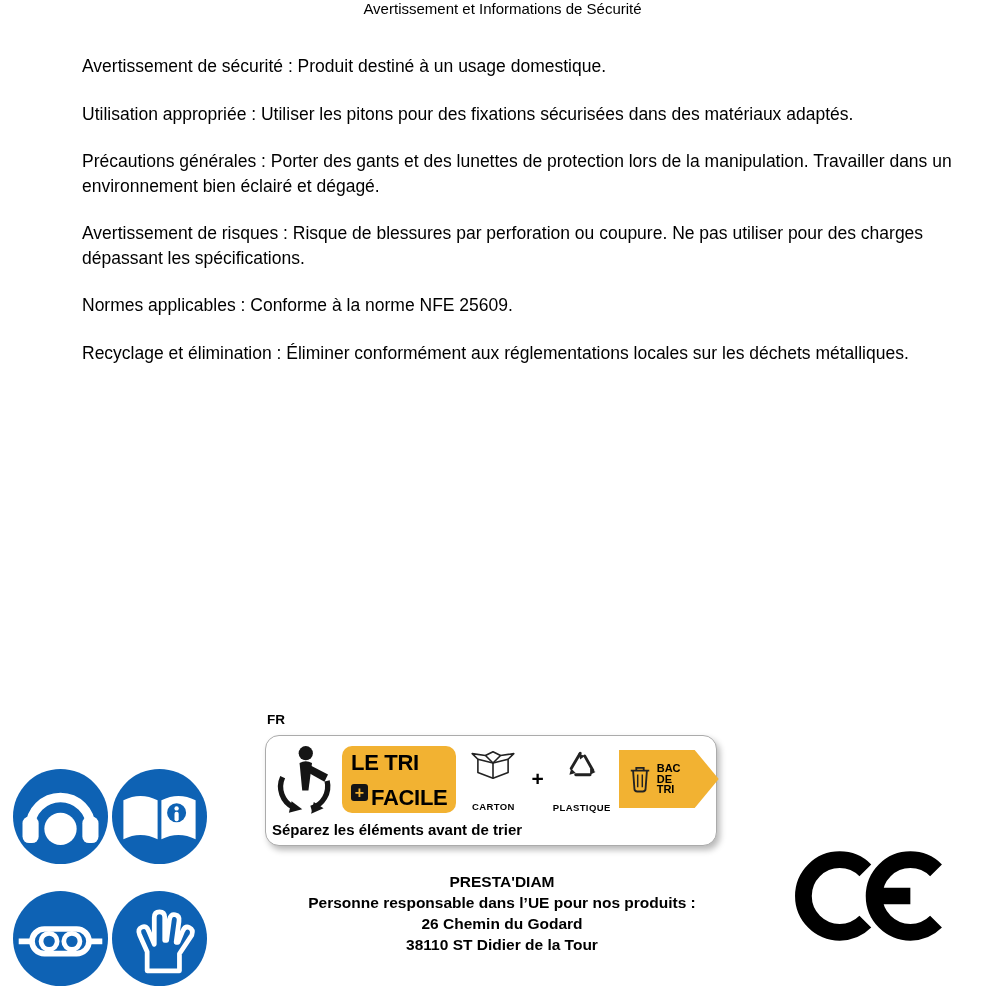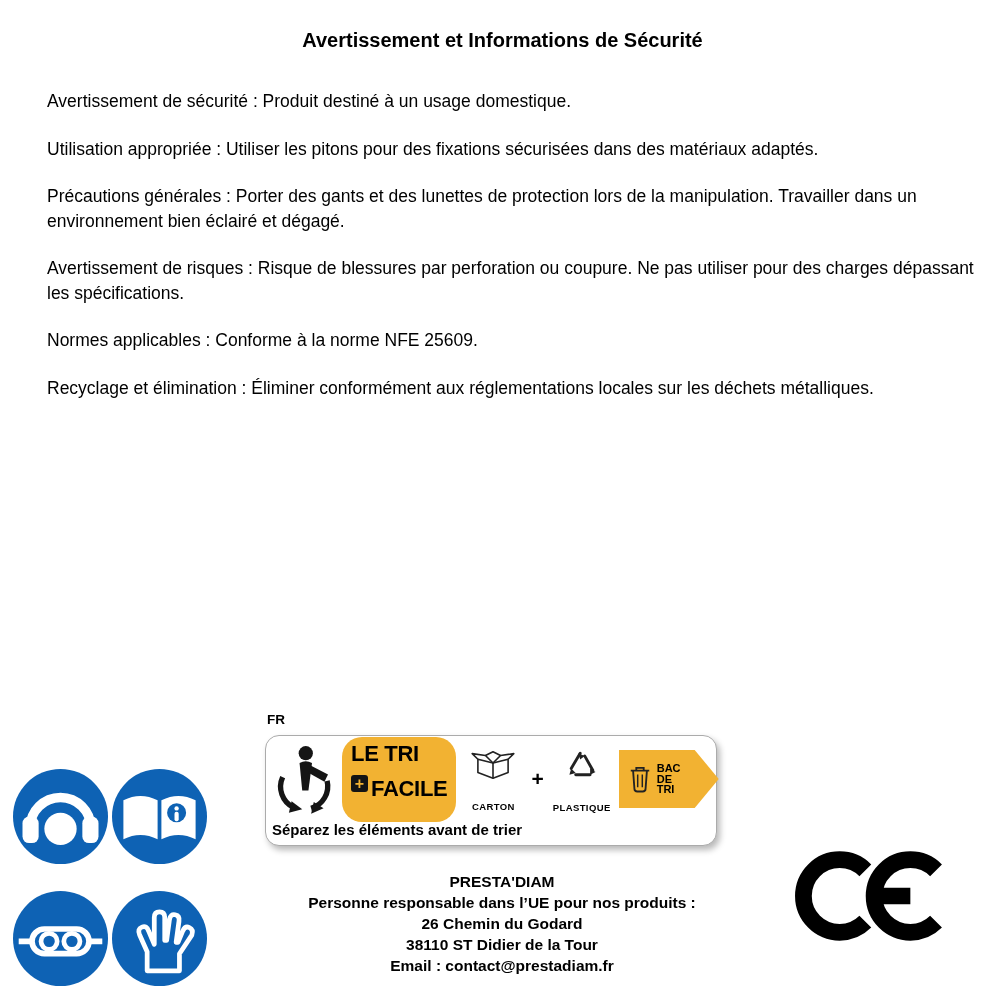--- a/index.html
+++ b/index.html
@@ -2,25 +2,25 @@
 <html><head>
 <meta charset="utf-8">
 <style>
   html,body{margin:0;padding:0;}
   body{
     width:1005px;height:1005px;position:relative;overflow:hidden;
     background:#ffffff;color:#000;
     font-family:"Liberation Sans", sans-serif;
   }
   .doc-title{
-    padding-top:29px;text-align:center;
-    font-size:20px;font-weight:700;
+    text-align:center;
+    font-size:15px;font-weight:400;
   }
   .content{
-    margin:37px 23px 0 47px;
+    margin:37px 23px 0 82px;
     font-size:17.5px;line-height:24.5px;
   }
   .content p{margin:0 0 23px 0;}
 
   
   .pictos{
     position:absolute;left:13px;top:769px;
     display:grid;grid-template-columns:repeat(2,95px);grid-auto-rows:95px;
     column-gap:4px;row-gap:27px;
   }
@@ -34,21 +34,21 @@
   .fr-label{position:absolute;left:267px;top:712px;font-size:13.5px;font-weight:700;}
   .banner{
     position:absolute;left:265px;top:735px;width:452px;box-sizing:border-box;
     background:#fff;border:1px solid #ababab;border-radius:14px;
     box-shadow:3px 4px 6px rgba(0,0,0,.28);
     padding:4px 6px 3px 6px;
   }
   .banner-row{display:flex;align-items:center;gap:6px;height:78px;}
   .triman{width:64px;height:74px;flex:0 0 auto;}
   .yellow-box{
-    background:#F2B232;border-radius:20px;padding:6px 9px 20px;flex:0 0 auto;
+    background:#F2B232;border-radius:10px;padding:6px 9px 2px;flex:0 0 auto;
   }
   .letri{font-size:22px;font-weight:800;line-height:21px;letter-spacing:-.3px;}
   .facile-row{display:flex;align-items:center;gap:3px;margin-top:2px;}
   .plus-sq{
     width:17px;height:17px;background:#141414;color:#F2B232;border-radius:3px;
     display:flex;align-items:center;justify-content:center;
     font-size:16px;font-weight:800;line-height:16px;
   }
   .facile{font-size:22px;font-weight:800;letter-spacing:-.3px;margin-top:10px;}
   .material{display:flex;flex-direction:column;align-items:center;gap:20px;width:62px;flex:0 0 auto;}
@@ -185,21 +185,20 @@
     </div>
   </div>
   <div class="tagline">Séparez les éléments avant de trier</div>
 </div>
 
 <div class="address">
   <div>PRESTA'DIAM</div>
   <div>Personne responsable dans l’UE pour nos produits :</div>
   <div>26 Chemin du Godard</div>
   <div>38110 ST Didier de la Tour</div>
-  <div>Email : contact@prestadiam.fr</div>
 </div>
 
 <div class="ce-mark">
   <svg viewBox="0 0 172 96" fill="none" stroke="#000" stroke-width="18">
     <path d="M75.6 20.4 A39 39 0 1 0 75.6 75.6"></path>
     <path d="M151.6 20.4 A39 39 0 1 0 151.6 75.6"></path>
     <path d="M85 48 H124"></path>
   </svg>
 </div>
 

